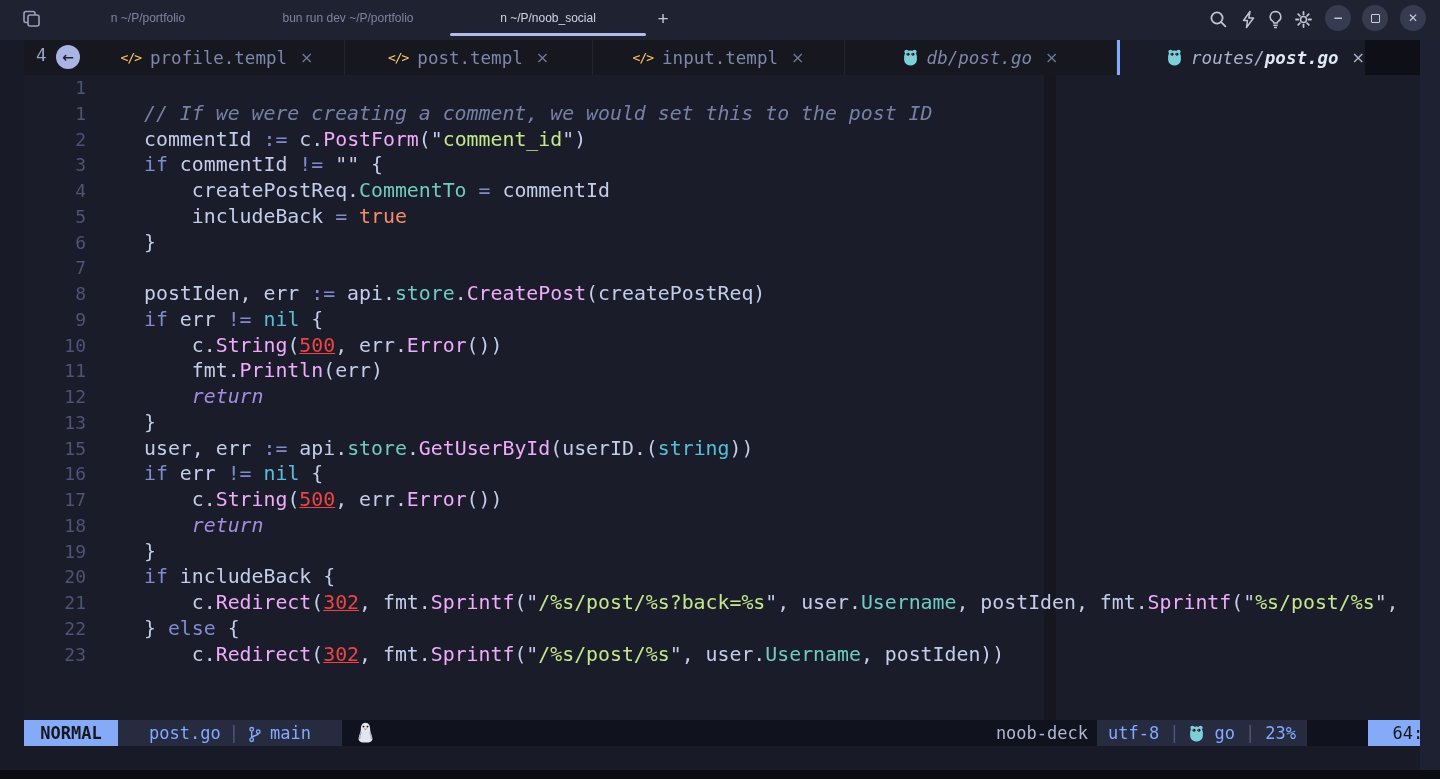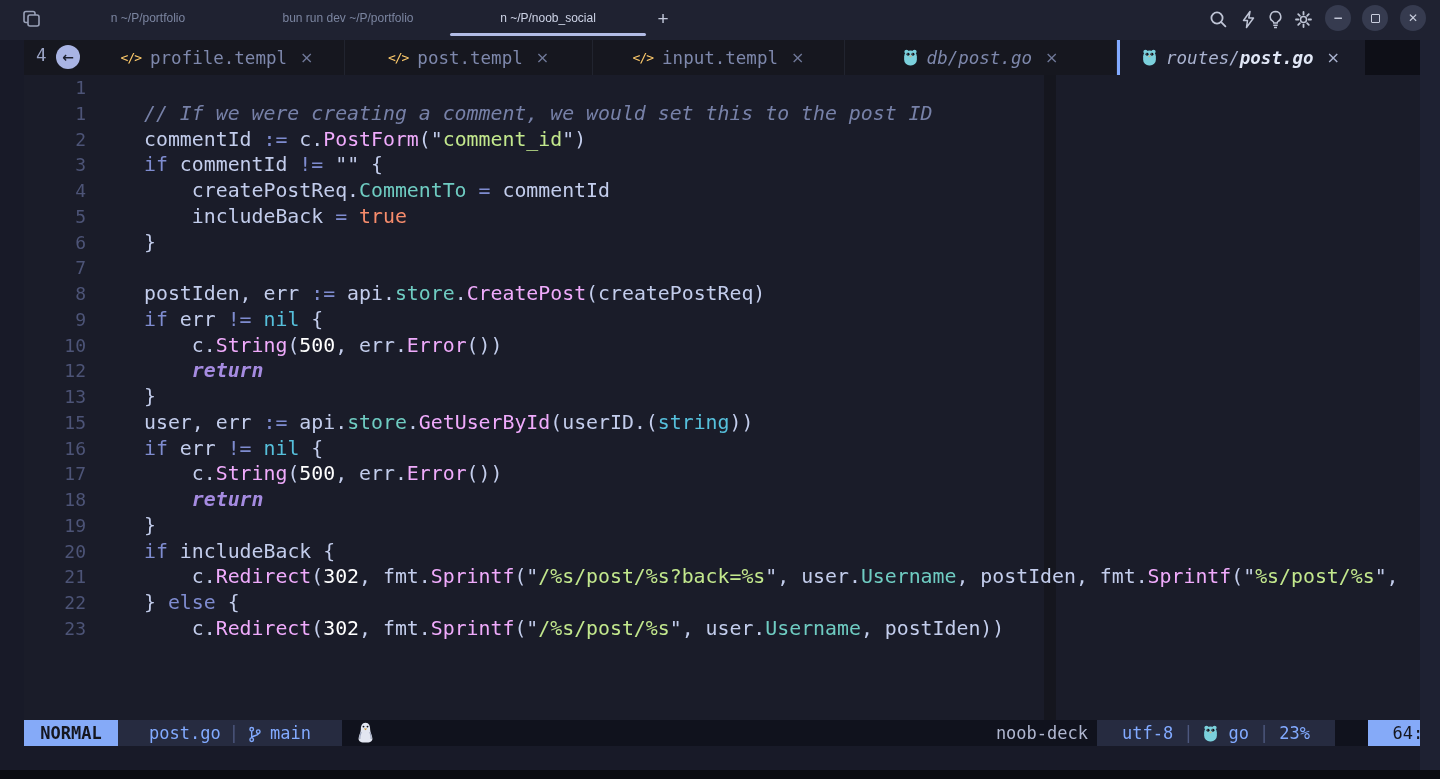--- a/index.html
+++ b/index.html
@@ -26,21 +26,21 @@
   
   .bufline{position:absolute;left:24px;top:40px;width:1396px;height:35px;background:#0e0f17;
            display:flex;font-size:17.5px;}
   .buf-left{width:66px;background:#16171f;position:relative;flex:none;}
   .buf-count{position:absolute;left:12px;top:5px;color:#9aa3c4;}
   .back-circle{position:absolute;left:32px;top:5px;width:24px;height:24px;border-radius:50%;
            background:#a9b4e4;color:#1c1f2e;display:flex;align-items:center;justify-content:center;
            font-size:14px;font-weight:bold;font-family:"DejaVu Sans",sans-serif;}
   .buf-tab{height:35px;background:#16171f;display:flex;align-items:center;justify-content:center;
            gap:9px;position:relative;border-right:1px solid #21242f;color:#7e88ac;flex:none;box-sizing:border-box;}
-  .buf-tab.active{background:#1a1c29;color:#aab3d0;border-right:none;}
+  .buf-tab.active{background:#1a1c29;color:#aab3d0;border-right:none;justify-content:flex-end;}
   .active-bar{position:absolute;left:0;top:0;bottom:0;width:3px;background:#82aaff;}
   .templ-ic{color:#ffcb6b;font-size:13px;letter-spacing:-1px;}
   .go-ic{width:15px;height:17px;display:inline-flex;}
   .bx{color:#6f7898;margin-left:4px;font-size:16px;font-family:"DejaVu Sans",sans-serif;}
   .buf-tab.active .bx{color:#aab3d0;}
   .itl{font-style:italic;}
   .bpfx{font-style:italic;color:#aab3d0;}
   .bname{font-style:italic;font-weight:bold;color:#e1e7f6;}
 
   
@@ -50,36 +50,36 @@
   .line{position:relative;height:25.75px;line-height:25.75px;padding-left:120px;
         font-size:19.85px;white-space:pre;color:#c3cdec;}
   .lnum{position:absolute;left:0;top:0;width:62px;text-align:right;color:#4d5477;font-size:18px;}
   .lnum.abs{text-align:left;padding-left:24px;width:38px;color:#767fa5;}
   .cursor{position:absolute;left:108px;top:1.5px;width:12px;height:23px;background:#b9c3f2;}
   .tk-pl{color:#c3cdec;}
   .tk-cm{color:#7781a8;font-style:italic;}
   .tk-kw{color:#7f8cd0;}
   .tk-op{color:#7f8cd0;}
   .tk-fn{color:#f0abfc;}
-  .tk-nm{color:#ffffff;}
+  .tk-nm{color:#ef4444;text-decoration:underline;}
   .tk-bool{color:#f78c6c;}
   .tk-str{color:#c3e88d;}
   .tk-typ{color:#56c0dc;}
   .tk-prop{color:#6fccc2;}
-  .tk-ret{color:#a58be0;font-style:italic;font-weight:bold;}
+  .tk-ret{color:#a58be0;font-style:italic;}
 
   
   .status{position:absolute;left:24px;top:720px;width:1396px;height:26px;background:#10121d;font-size:17px;}
   .seg{position:absolute;top:0;bottom:0;display:flex;align-items:center;justify-content:center;}
   .seg-mode{left:0;width:94px;background:#85aaf8;color:#15161e;font-weight:bold;}
   .seg-file{left:94px;width:224px;background:#262b40;color:#82aaff;gap:8px;}
   .seg-sep{color:#4d587f;}
   .penguin{position:absolute;left:332px;top:2px;width:19px;height:21px;}
   .session{position:absolute;right:332px;top:0;bottom:0;display:flex;align-items:center;color:#b0b7d0;}
-  .seg-enc{left:1073px;width:238px;background:#262b40;color:#82aaff;gap:10px;}
+  .seg-enc{left:1073px;width:210px;background:#262b40;color:#82aaff;gap:10px;}
   .seg-pos{left:1344px;width:90px;background:#85aaf8;color:#15161e;}
 
   .rstrip{position:absolute;left:1420px;top:40px;width:20px;height:730px;background:#1e2132;}
   .bband{position:absolute;left:0;top:770px;width:1440px;height:9px;background:#0b0c12;}
 </style>
 </head>
 <body>
 
 <div class="topbar">
   <span class="tb-left-ic">
@@ -207,20 +207,21 @@
       <div class="line"><span class="lnum">1</span><span class="tk-cm">// If we were creating a comment, we would set this to the post ID</span></div>
       <div class="line"><span class="lnum">2</span><span class="tk-pl">commentId </span><span class="tk-op">:=</span><span class="tk-pl"> c.</span><span class="tk-fn">PostForm</span><span class="tk-pl">("</span><span class="tk-str">comment_id</span><span class="tk-pl">")</span></div>
       <div class="line"><span class="lnum">3</span><span class="tk-kw">if</span><span class="tk-pl"> commentId </span><span class="tk-op">!=</span><span class="tk-pl"> "" {</span></div>
       <div class="line"><span class="lnum">4</span><span class="tk-pl">    createPostReq.</span><span class="tk-prop">CommentTo</span><span class="tk-pl"> </span><span class="tk-op">=</span><span class="tk-pl"> commentId</span></div>
       <div class="line"><span class="lnum">5</span><span class="tk-pl">    includeBack </span><span class="tk-op">=</span><span class="tk-pl"> </span><span class="tk-bool">true</span></div>
       <div class="line"><span class="lnum">6</span><span class="tk-pl">}</span></div>
       <div class="line"><span class="lnum">7</span></div>
       <div class="line"><span class="lnum">8</span><span class="tk-pl">postIden, err </span><span class="tk-op">:=</span><span class="tk-pl"> api.</span><span class="tk-prop">store</span><span class="tk-pl">.</span><span class="tk-fn">CreatePost</span><span class="tk-pl">(createPostReq)</span></div>
       <div class="line"><span class="lnum">9</span><span class="tk-kw">if</span><span class="tk-pl"> err </span><span class="tk-op">!=</span><span class="tk-pl"> </span><span class="tk-typ">nil</span><span class="tk-pl"> {</span></div>
       <div class="line"><span class="lnum">10</span><span class="tk-pl">    c.</span><span class="tk-fn">String</span><span class="tk-pl">(</span><span class="tk-nm">500</span><span class="tk-pl">, err.</span><span class="tk-fn">Error</span><span class="tk-pl">())</span></div>
+      <div class="line"><span class="lnum">11</span><span class="tk-pl">    fmt.</span><span class="tk-fn">Println</span><span class="tk-pl">(err)</span></div>
       <div class="line"><span class="lnum">12</span><span class="tk-pl">    </span><span class="tk-ret">return</span></div>
       <div class="line"><span class="lnum">13</span><span class="tk-pl">}</span></div>
       <div class="line"><span class="lnum">15</span><span class="tk-pl">user, err </span><span class="tk-op">:=</span><span class="tk-pl"> api.</span><span class="tk-prop">store</span><span class="tk-pl">.</span><span class="tk-fn">GetUserById</span><span class="tk-pl">(userID.(</span><span class="tk-typ">string</span><span class="tk-pl">))</span></div>
       <div class="line"><span class="lnum">16</span><span class="tk-kw">if</span><span class="tk-pl"> err </span><span class="tk-op">!=</span><span class="tk-pl"> </span><span class="tk-typ">nil</span><span class="tk-pl"> {</span></div>
       <div class="line"><span class="lnum">17</span><span class="tk-pl">    c.</span><span class="tk-fn">String</span><span class="tk-pl">(</span><span class="tk-nm">500</span><span class="tk-pl">, err.</span><span class="tk-fn">Error</span><span class="tk-pl">())</span></div>
       <div class="line"><span class="lnum">18</span><span class="tk-pl">    </span><span class="tk-ret">return</span></div>
       <div class="line"><span class="lnum">19</span><span class="tk-pl">}</span></div>
       <div class="line"><span class="lnum">20</span><span class="tk-kw">if</span><span class="tk-pl"> includeBack {</span></div>
       <div class="line"><span class="lnum">21</span><span class="tk-pl">    c.</span><span class="tk-fn">Redirect</span><span class="tk-pl">(</span><span class="tk-nm">302</span><span class="tk-pl">, fmt.</span><span class="tk-fn">Sprintf</span><span class="tk-pl">("</span><span class="tk-str">/%s/post/%s?back=%s</span><span class="tk-pl">", user.</span><span class="tk-prop">Username</span><span class="tk-pl">, postIden, fmt.</span><span class="tk-fn">Sprintf</span><span class="tk-pl">("</span><span class="tk-str">%s/post/%s</span><span class="tk-pl">",</span></div>
       <div class="line"><span class="lnum">22</span><span class="tk-pl">} </span><span class="tk-kw">else</span><span class="tk-pl"> {</span></div>

